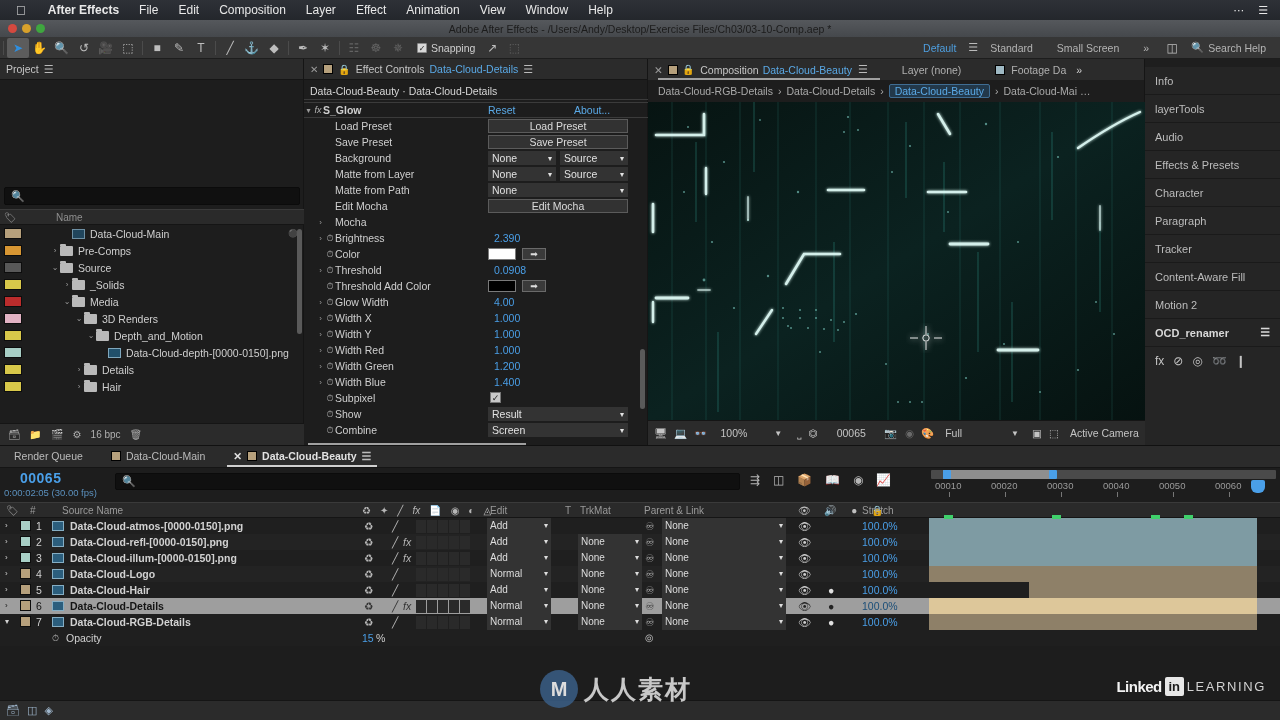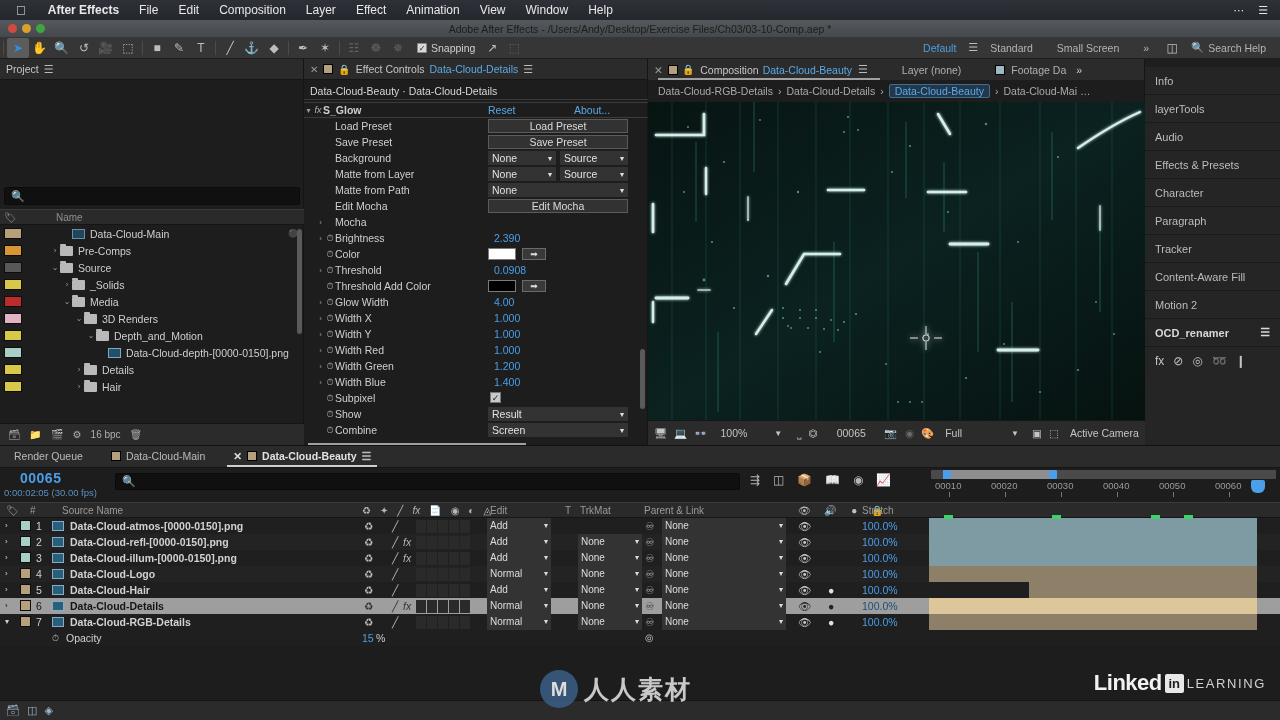--- a/index.html
+++ b/index.html
@@ -127,21 +127,21 @@
   #rows { position:absolute; left:0; top:72px; width:1280px; height:180px;}
   .lrow { position:absolute; left:0; width:1280px; height:16px; font-size:10.5px; color:#d2d2d2;}
   .lrow.sel { background:#9e9e9e; }
   .lrow > div { position:absolute; top:0; line-height:16px; height:16px;}
   .tdrop { height:13px; top:1.5px; background:#333; display:flex; align-items:center;
     justify-content:space-between; padding:0 3px; font-size:10px; color:#ddd;}
   .bar { position:absolute; height:16px; top:0;}
   #tlfooter { position:absolute; left:0; bottom:0; width:1280px; height:20px; background:#2b2b2b;
     border-top:1px solid #151515; display:flex; align-items:center; gap:7px; padding-left:6px; color:#9fb6cc; font-size:11px;}
   #li { position:absolute; right:14px; bottom:24px; display:flex; align-items:center; gap:3px;}
-  #li .lk { font-size:22px; font-weight:bold; color:#f2f2f2; letter-spacing:-0.5px;}
+  #li .lk { font-size:15px; font-weight:bold; color:#f2f2f2; letter-spacing:-0.5px;}
   #li .box { width:19px;height:19px;background:#e8e8e8;color:#1d1d1d;font-weight:bold;font-size:13px;
       display:flex;align-items:center;justify-content:center;border-radius:2px;}
   #li .lrn { font-size:13px; color:#d2d2d2; letter-spacing:1.6px;}
   #wm { position:absolute; left:540px; bottom:12px; display:flex; align-items:center; gap:6px; opacity:.85;}
   #wm .circ { width:38px;height:38px;border-radius:50%;background:#3a5e86;display:flex;align-items:center;
       justify-content:center;color:#fff;font-size:20px;font-weight:bold;}
   #wm .cn { font-size:25px; color:#e6e6e6; font-weight:bold; letter-spacing:2px;}
 </style>
 </head>
 <body>

